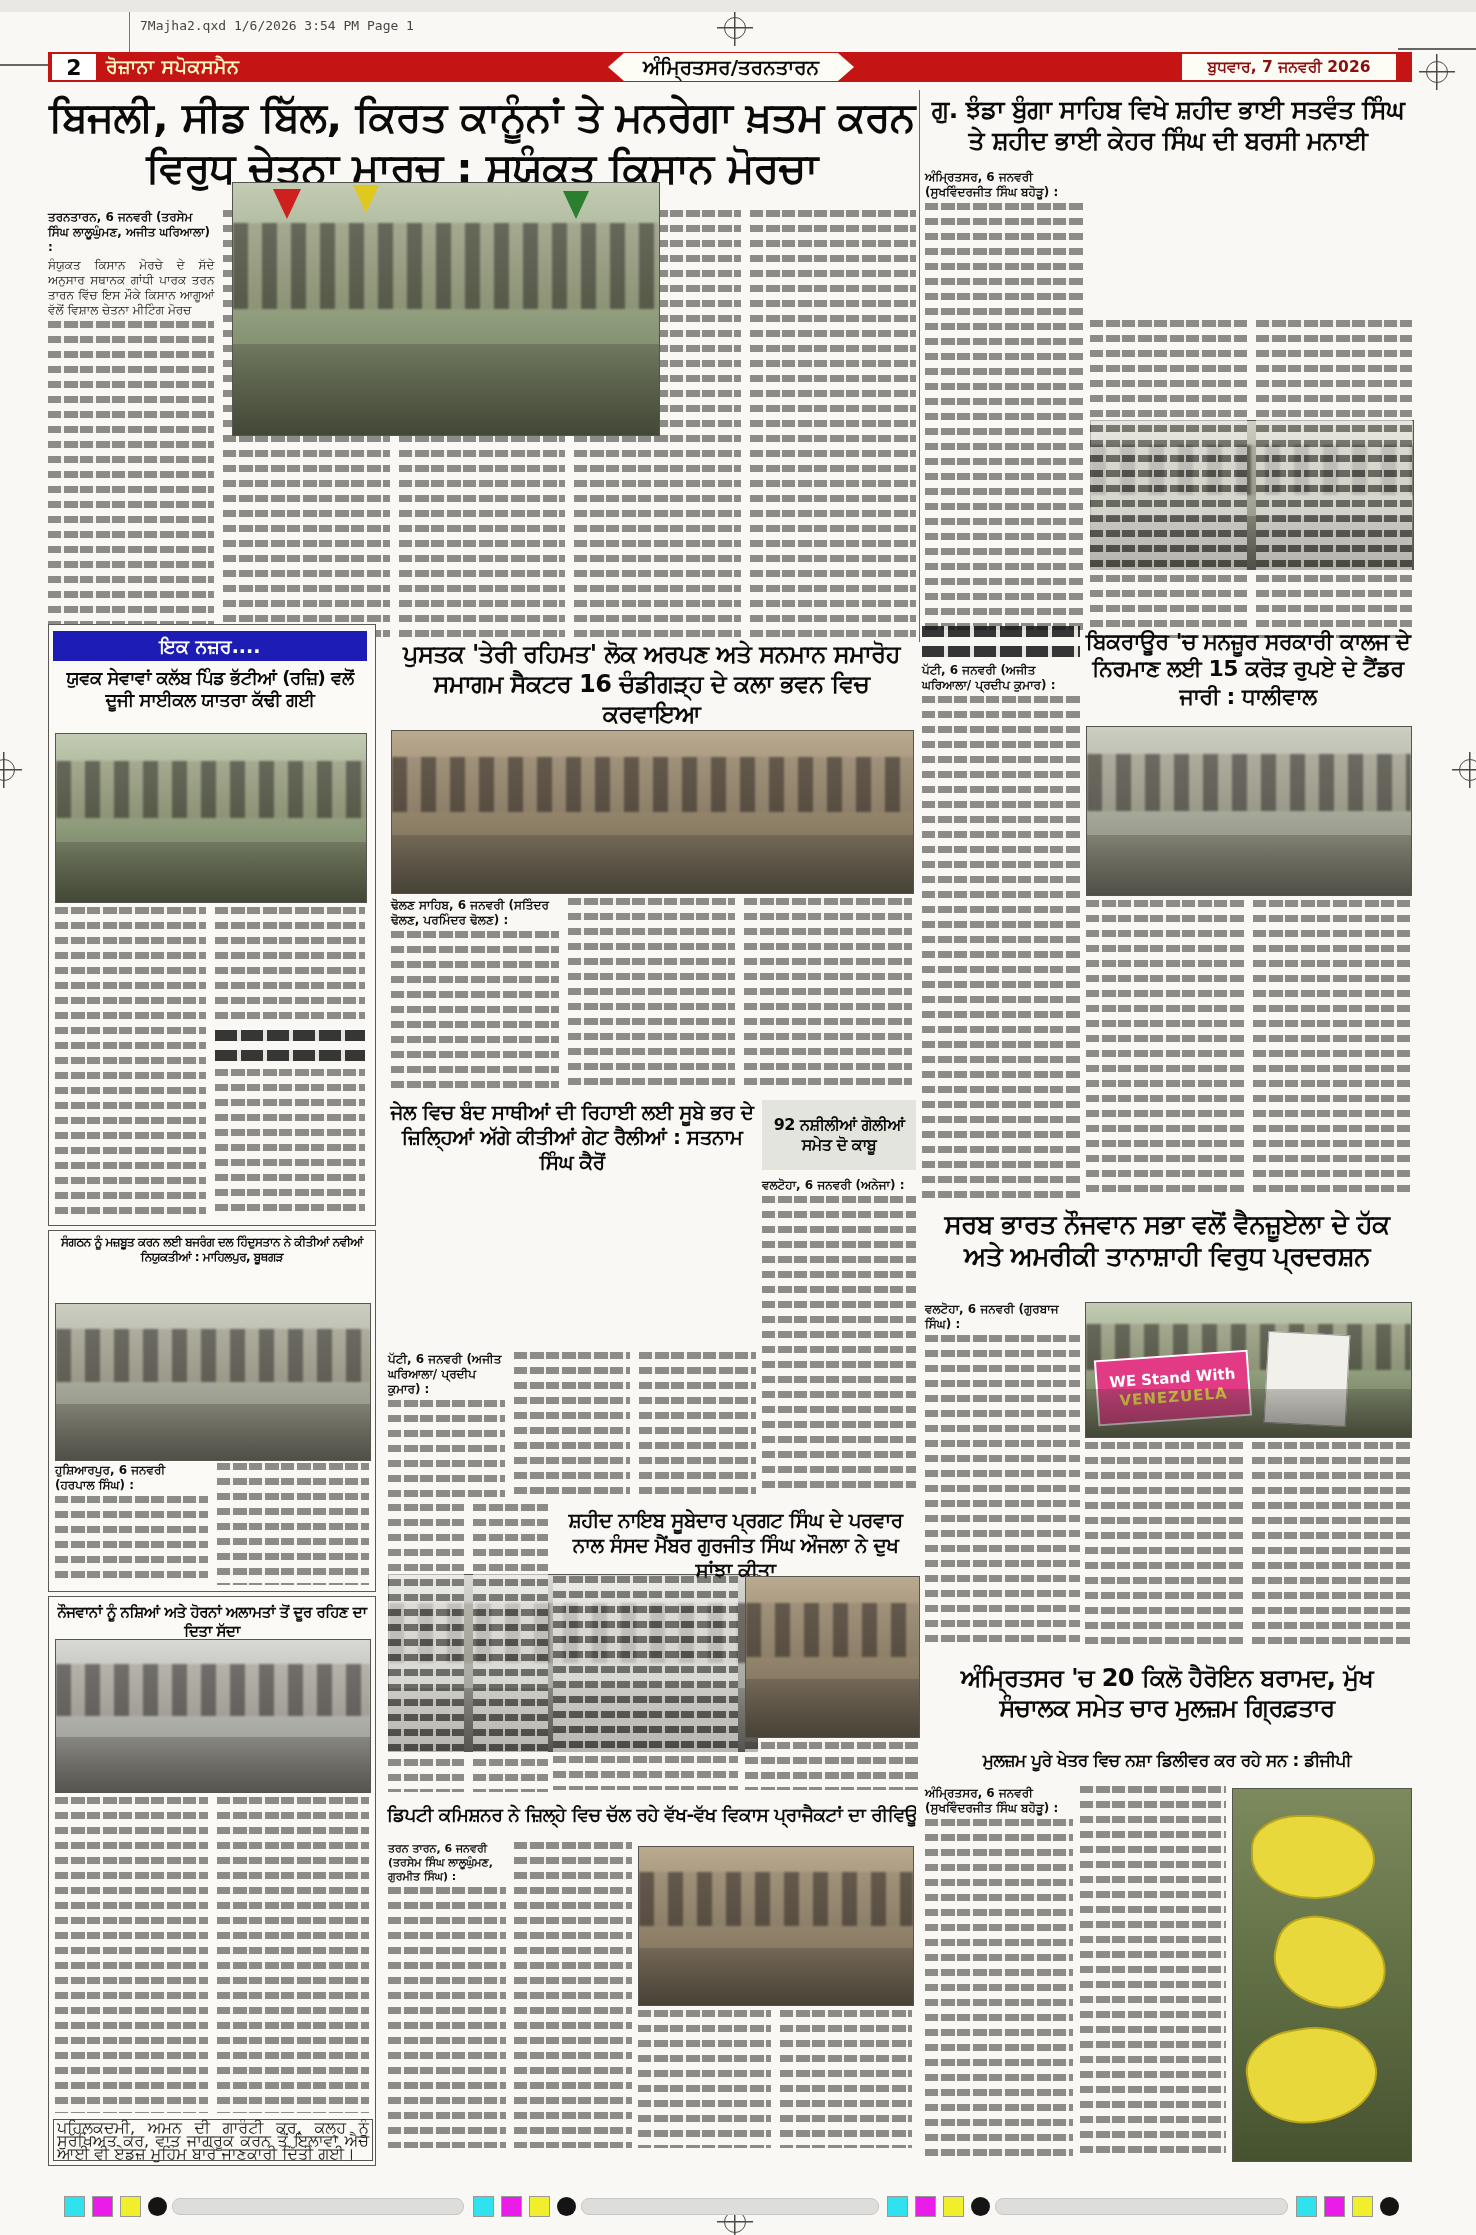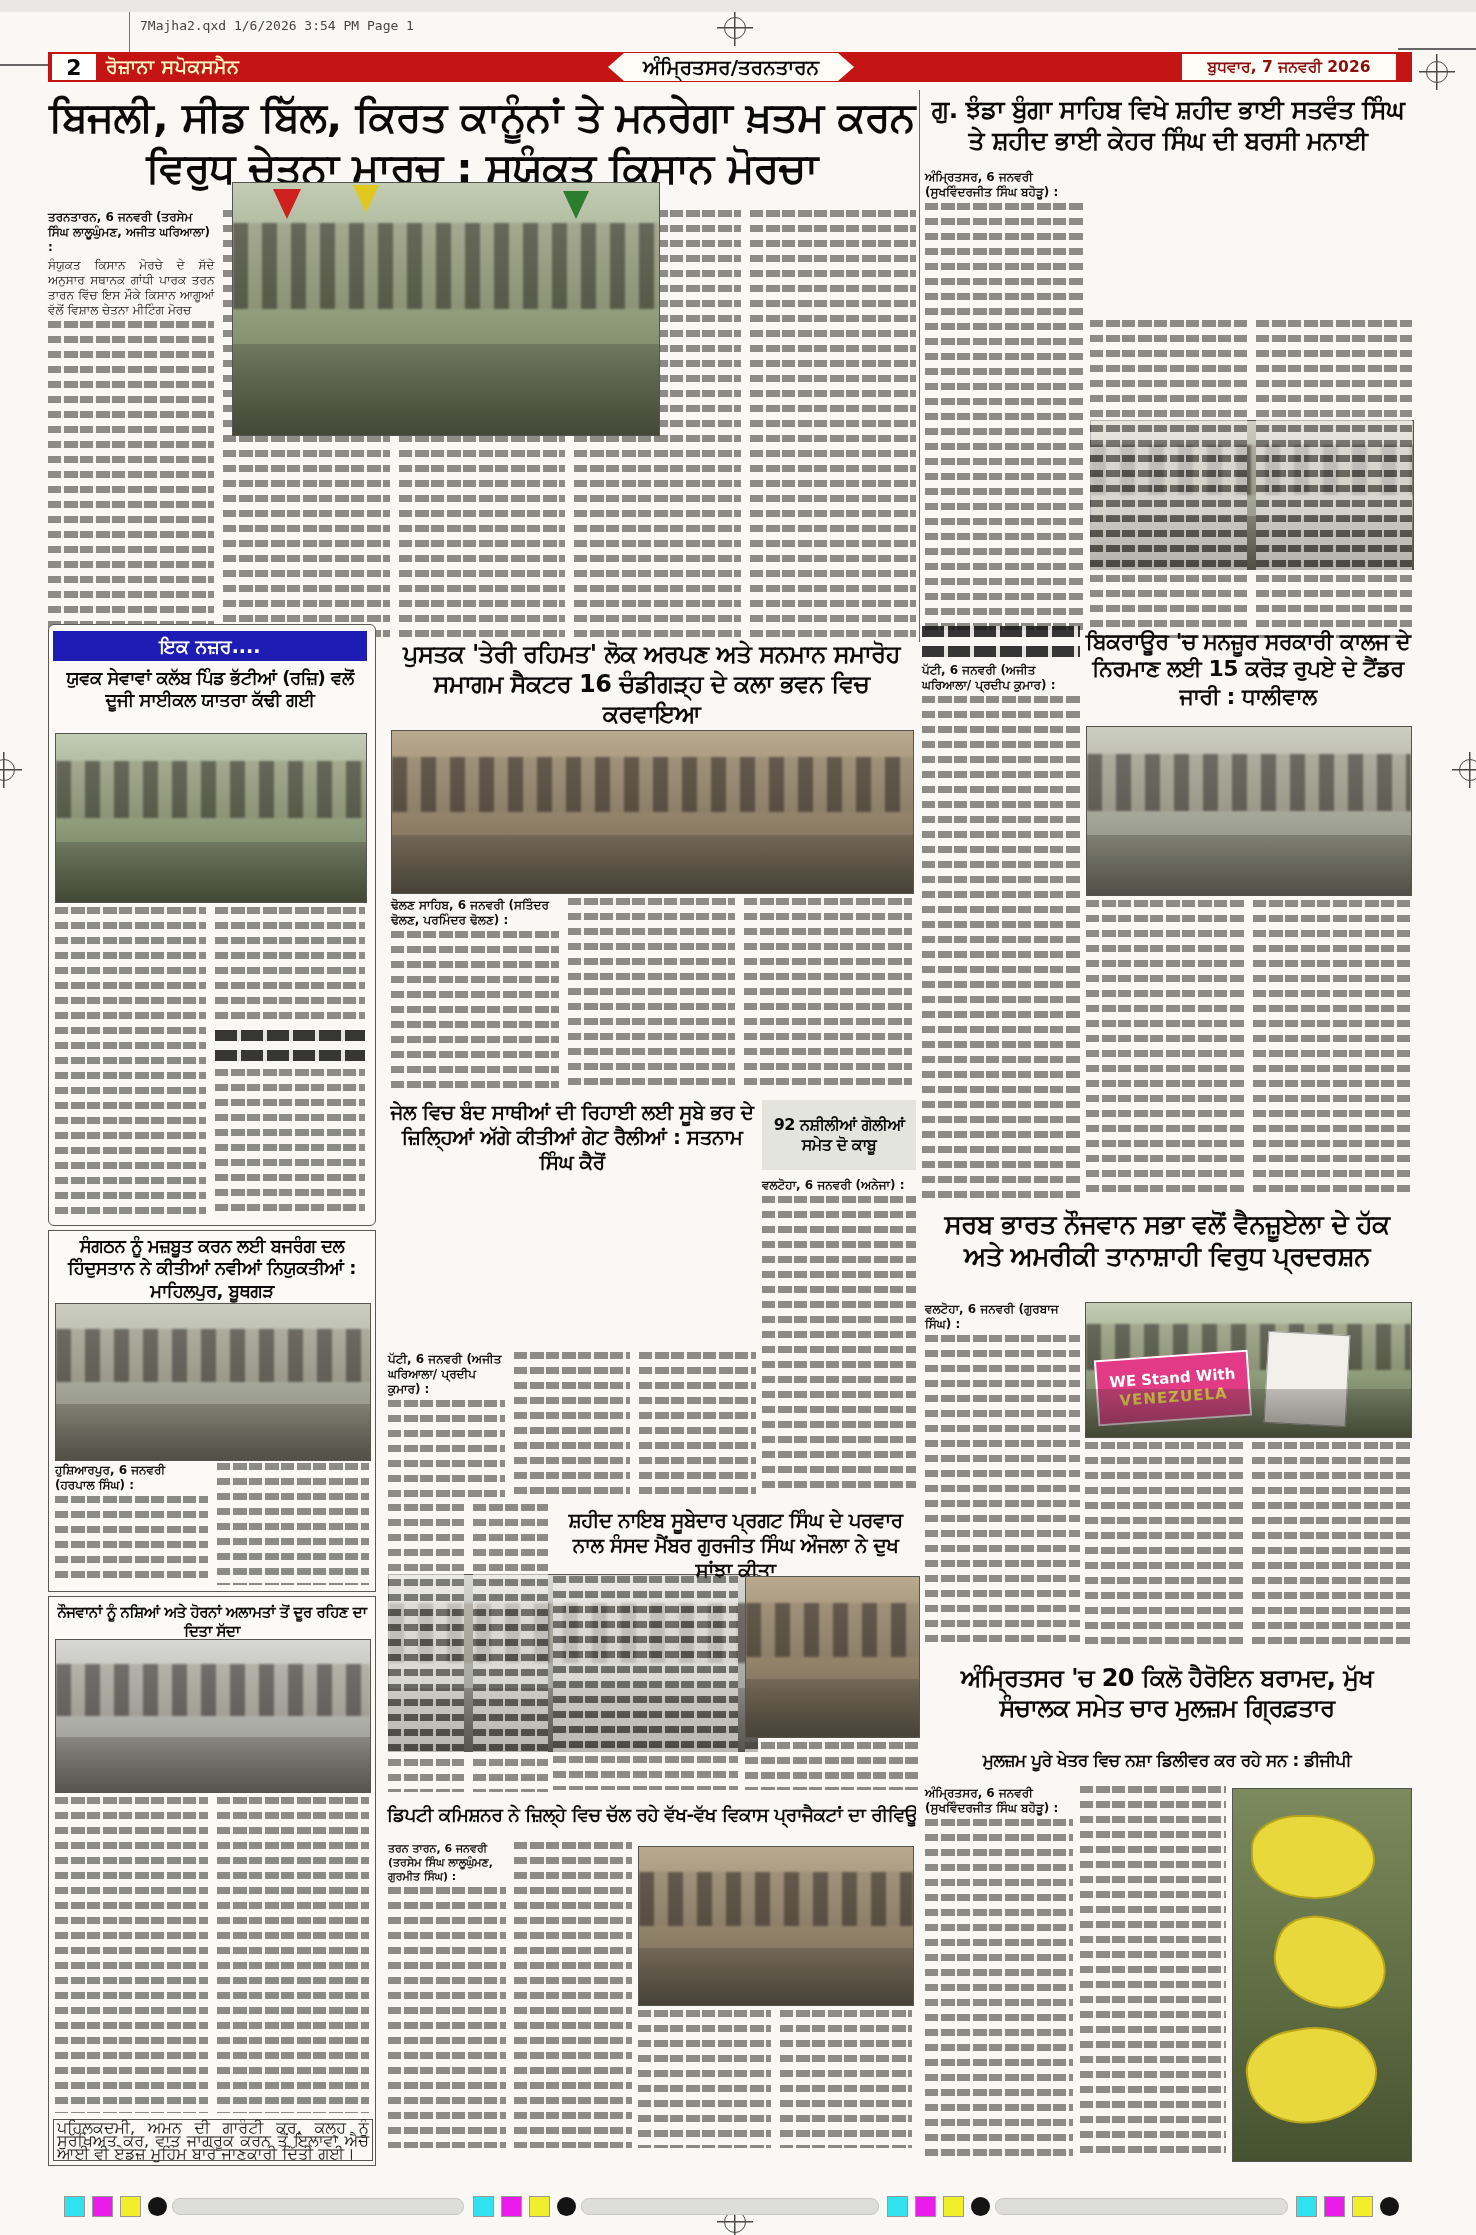--- a/index.html
+++ b/index.html
@@ -114,38 +114,38 @@
   <div class="abs photo" style="left:1090px;top:154px;width:322px;height:148px;"></div>
   <div class="abs cols" style="left:1090px;top:308px;width:322px;height:318px;">
     <div class="col">
         <div class="sim fill"></div>
       </div>
     <div class="col">
         <div class="sim fill"></div>
       </div>
   </div>
 
-  <div class="abs bx" style="left:48px;top:612px;width:326px;height:600px;background:#fbfaf6;border-radius:6px;">
+  <div class="abs bx" style="left:48px;top:612px;width:326px;height:600px;background:#fbfaf6;">
     <div class="abs" style="left:4px;top:6px;width:314px;height:30px;background:#1d1db5;color:#fff;font-weight:700;font-size:19px;display:flex;align-items:center;justify-content:center;">ਇਕ ਨਜ਼ਰ....</div>
     <div class="abs hl" style="left:6px;top:42px;width:310px;height:62px;font-size:18px;">ਯੁਵਕ ਸੇਵਾਵਾਂ ਕਲੱਬ ਪਿੰਡ ਭੱਟੀਆਂ (ਰਜ਼ਿ) ਵਲੋਂ ਦੂਜੀ ਸਾਈਕਲ ਯਾਤਰਾ ਕੱਢੀ ਗਈ</div>
     <div class="abs photo green" style="left:6px;top:108px;width:310px;height:168px;"></div>
     <div class="abs cols" style="left:6px;top:282px;width:310px;height:310px;">
       <div class="col">
           <div class="sim fill"></div>
         </div>
       <div class="col">
         <div class="sim" style="height:120px;"></div>
         <div class="simbold" style="height:36px;"></div>
         <div class="sim fill"></div>
       </div>
     </div>
   </div>
 
   <div class="abs bx" style="left:48px;top:1218px;width:326px;height:360px;background:#fbfaf6;">
-    <div class="abs hl" style="left:6px;top:4px;width:314px;height:64px;font-size:18px;">ਸੰਗਠਨ ਨੂੰ ਮਜ਼ਬੂਤ ਕਰਨ ਲਈ ਬਜਰੰਗ ਦਲ ਹਿੰਦੁਸਤਾਨ ਨੇ ਕੀਤੀਆਂ ਨਵੀਆਂ ਨਿਯੁਕਤੀਆਂ : ਮਾਹਿਲਪੁਰ, ਬੂਥਗੜ</div>
+    <div class="abs hl" style="left:6px;top:4px;width:314px;height:64px;font-size:12px;">ਸੰਗਠਨ ਨੂੰ ਮਜ਼ਬੂਤ ਕਰਨ ਲਈ ਬਜਰੰਗ ਦਲ ਹਿੰਦੁਸਤਾਨ ਨੇ ਕੀਤੀਆਂ ਨਵੀਆਂ ਨਿਯੁਕਤੀਆਂ : ਮਾਹਿਲਪੁਰ, ਬੂਥਗੜ</div>
     <div class="abs photo" style="left:6px;top:72px;width:314px;height:156px;"></div>
     <div class="abs cols" style="left:6px;top:232px;width:314px;height:122px;">
       <div class="col">
         <div class="by">ਹੁਸ਼ਿਆਰਪੁਰ, 6 ਜਨਵਰੀ (ਹਰਪਾਲ ਸਿੰਘ) :</div>
         <div class="sim fill"></div>
       </div>
       <div class="col">
           <div class="sim fill"></div>
         </div>
     </div>

